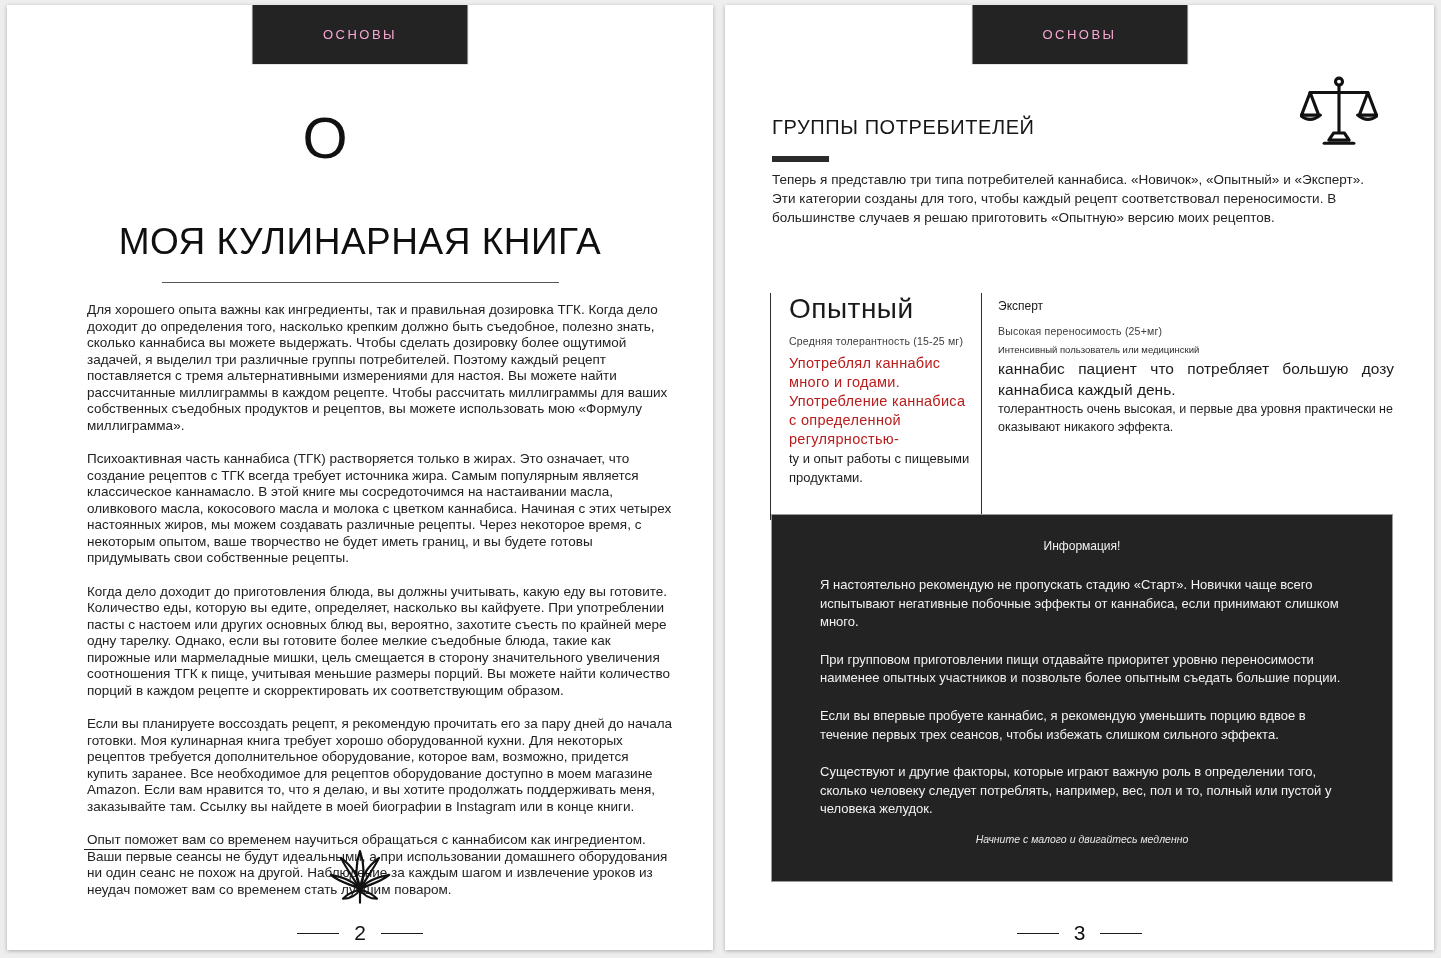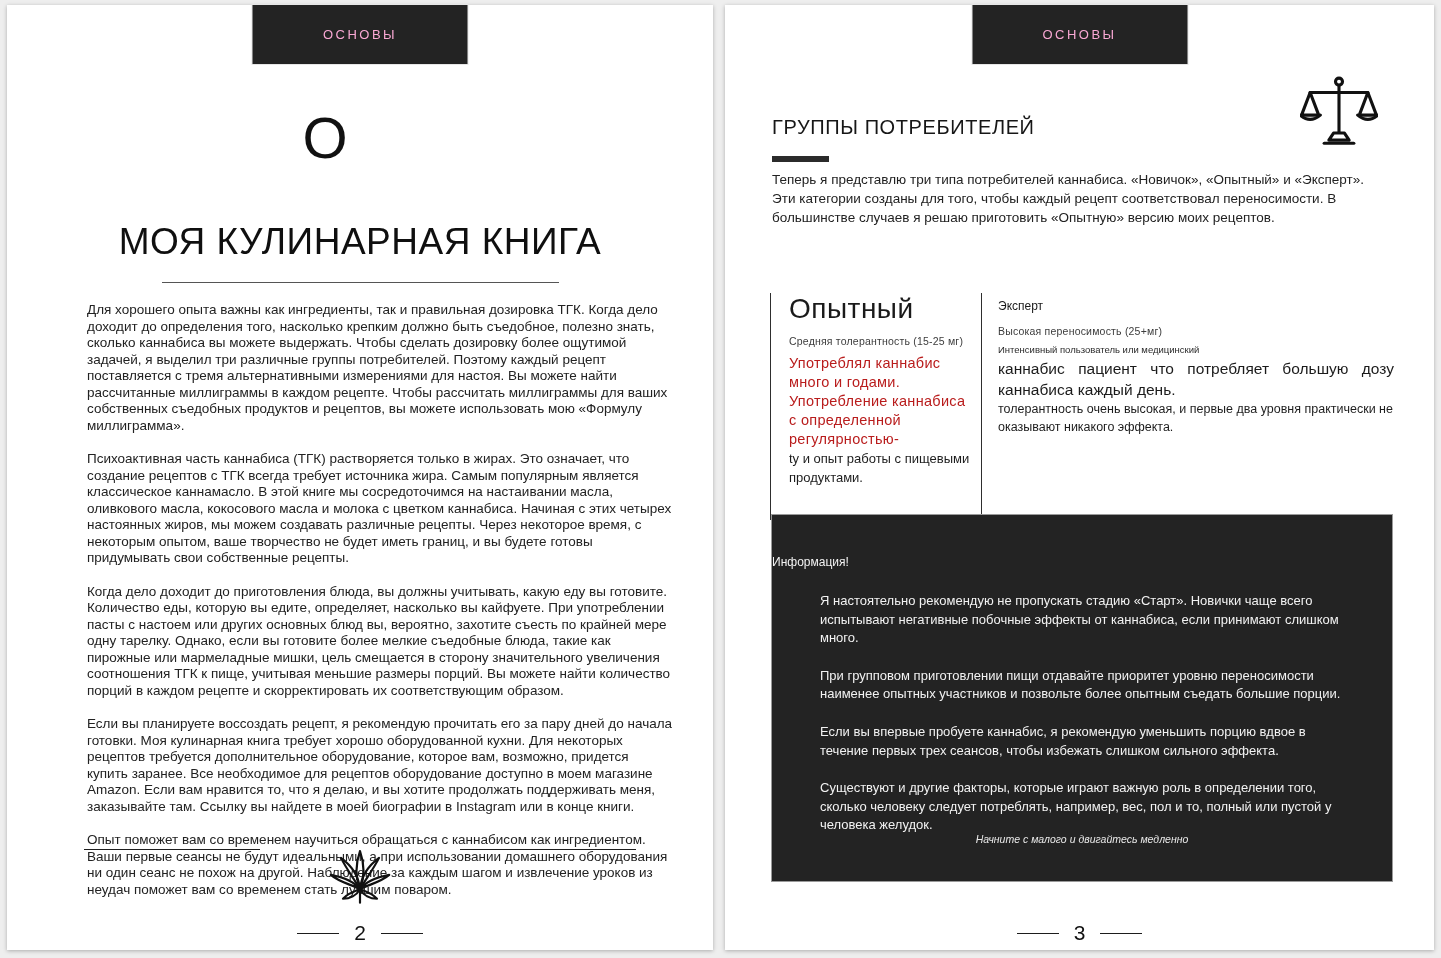--- a/index.html
+++ b/index.html
@@ -92,21 +92,21 @@
   .col-2 .colbody  { font-size:14.5px; line-height:19px; letter-spacing:.3px; color:#b91c1c; }
   .col-2 .colbody2 { font-size:13px;   line-height:19px; color:#1d1d1d; }
   .col-3 .note { font-size:9.5px; color:#2a2a2a; margin-bottom:3px; }
   .col-3 .emphasis { font-size:15.5px; line-height:21px; text-align:justify; color:#1b1b1b; }
   .col-3 .colbody { font-size:12.5px; line-height:18px; color:#1d1d1d; }
 
   .info-box {
     position:absolute; top:510px; left:47px; width:620px; height:366px;
     background:#232323; color:#f2f2f2; box-shadow:0 0 0 1px #9a9a9a;
   }
-  .info-box .box-title { font-size:12px; padding-top:40px; }
+  .info-box .box-title { text-align:center; font-size:12px; padding-top:24px; }
   .info-box .box-paras { margin:23px 44px 0 48px; font-size:13px; line-height:18.6px; }
   .info-box .box-paras p { margin-bottom:19px; }
   .info-box .box-footer {
     position:absolute; bottom:36px; left:0; width:100%;
     text-align:center; font-style:italic; font-size:10.5px; color:#e8e8e8;
   }
 </style>
 </head>
 <body>
 

